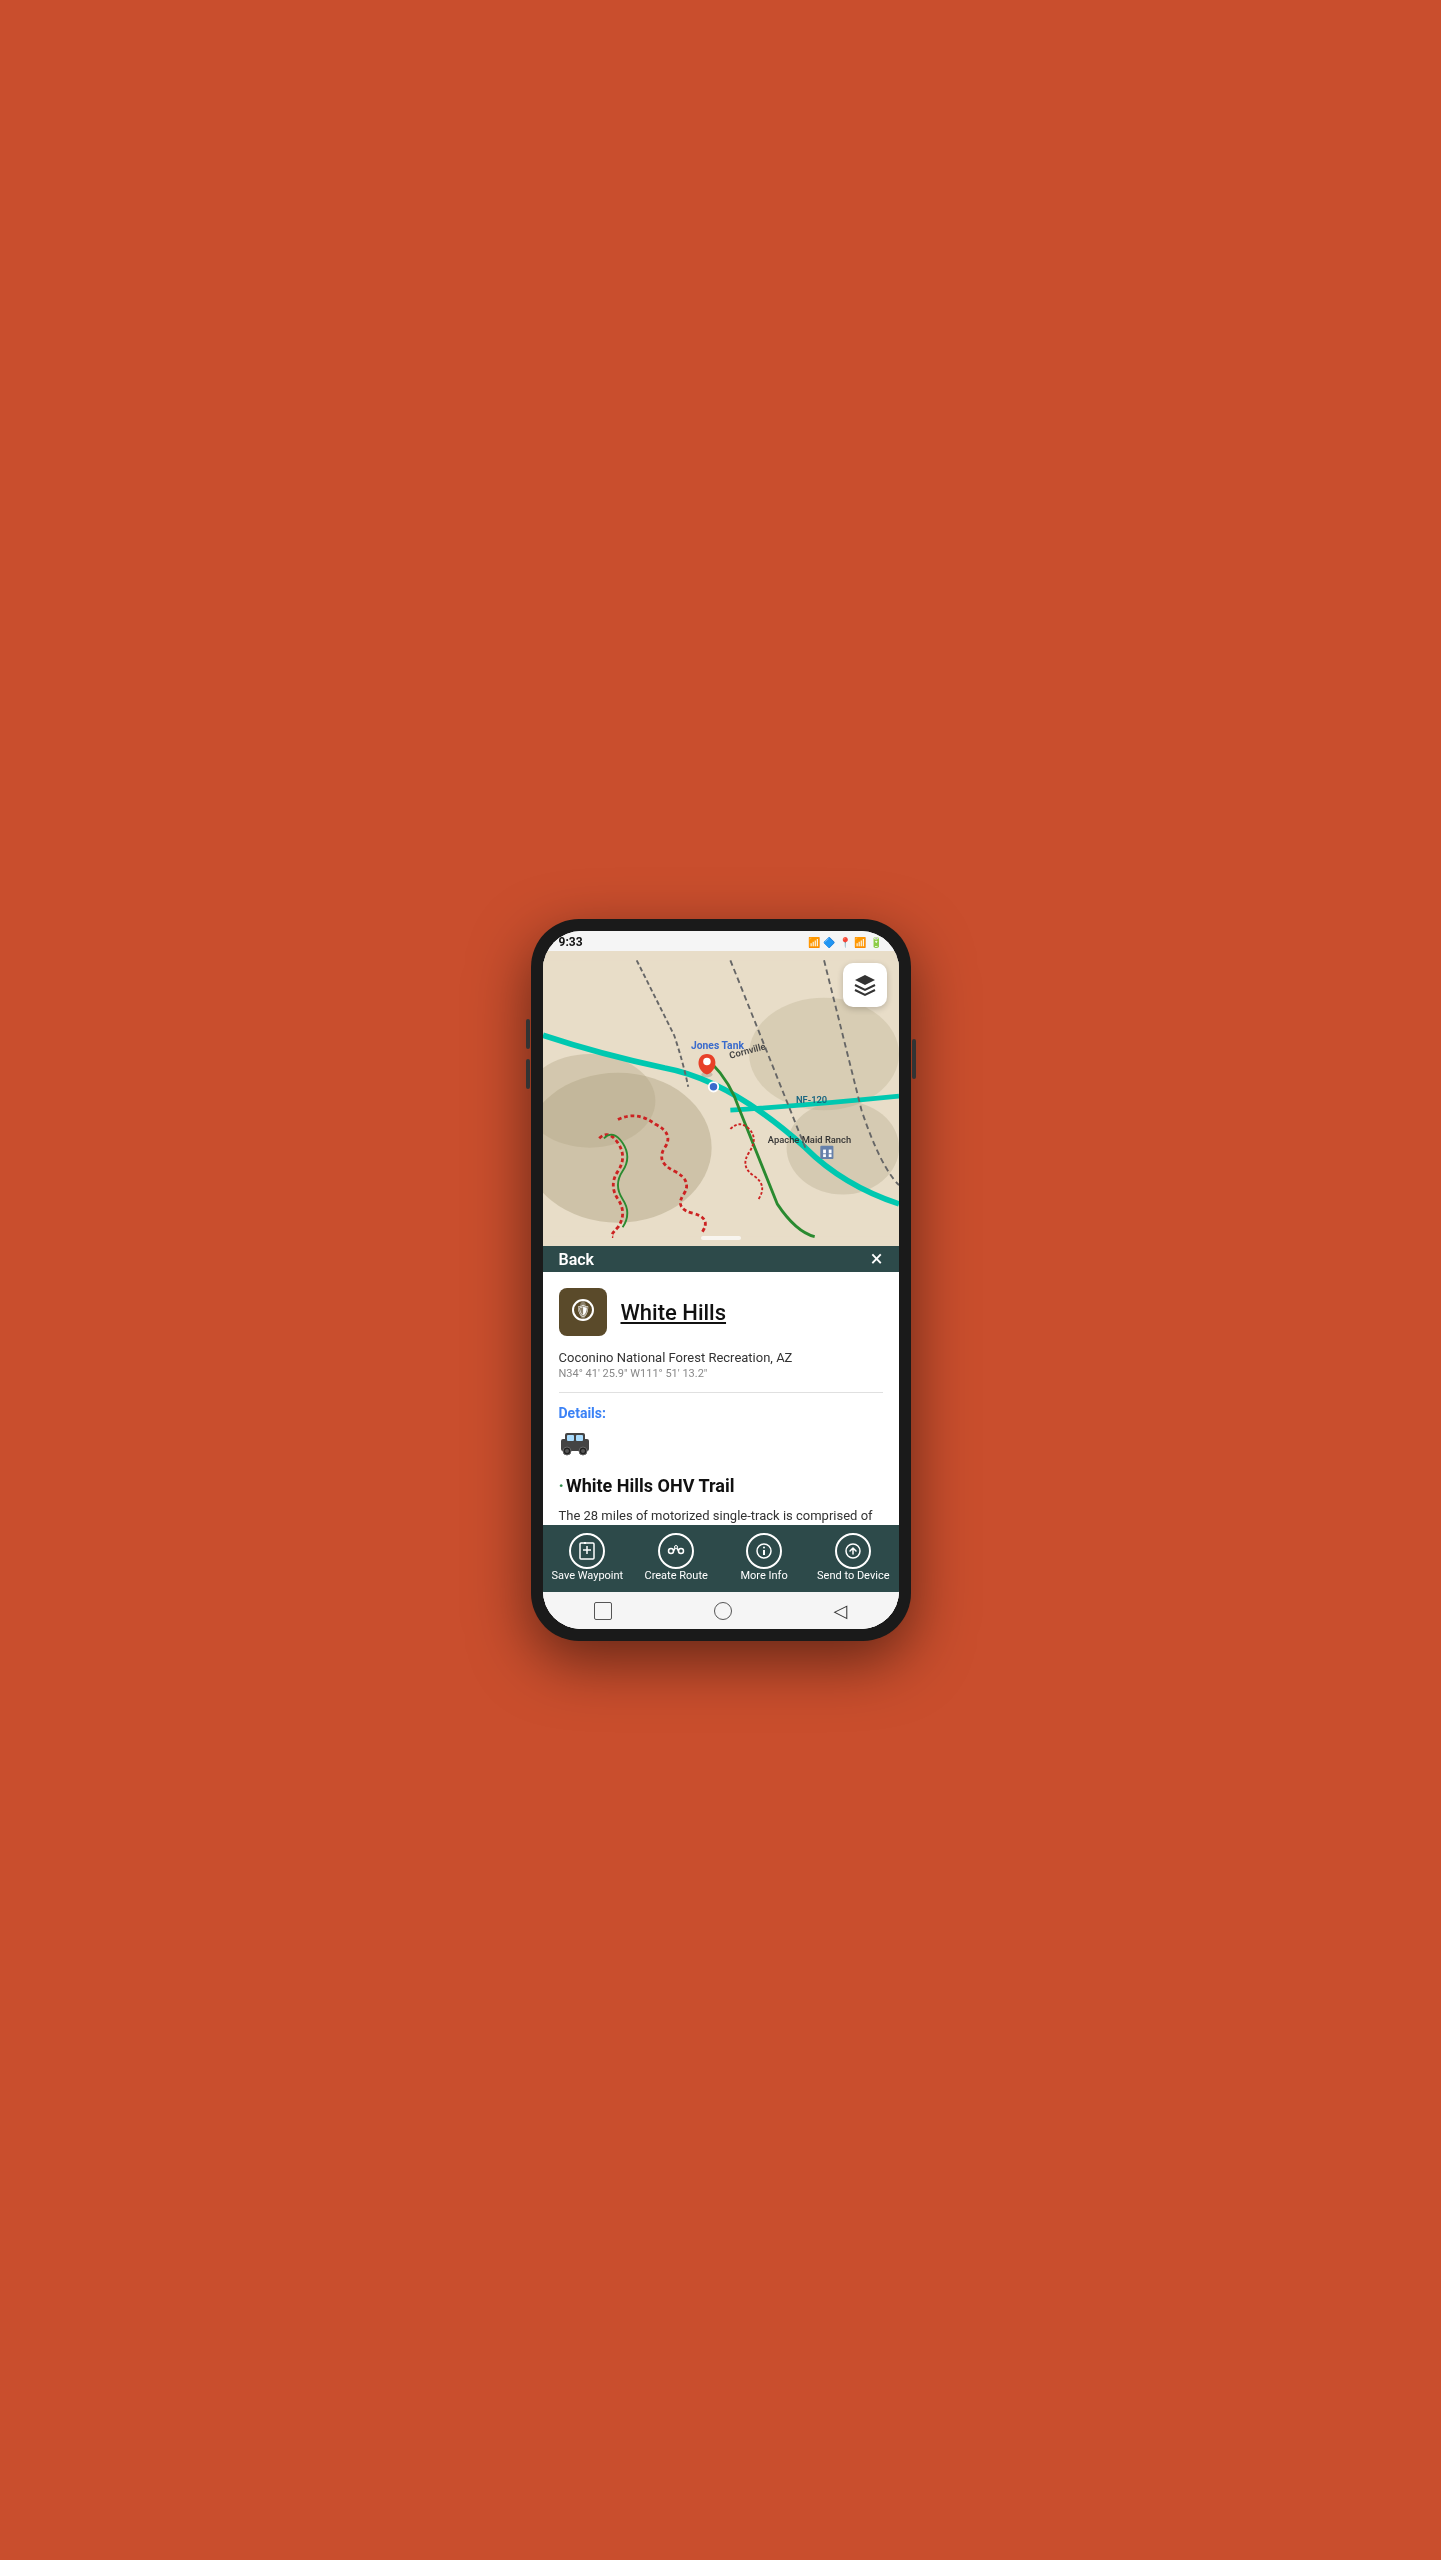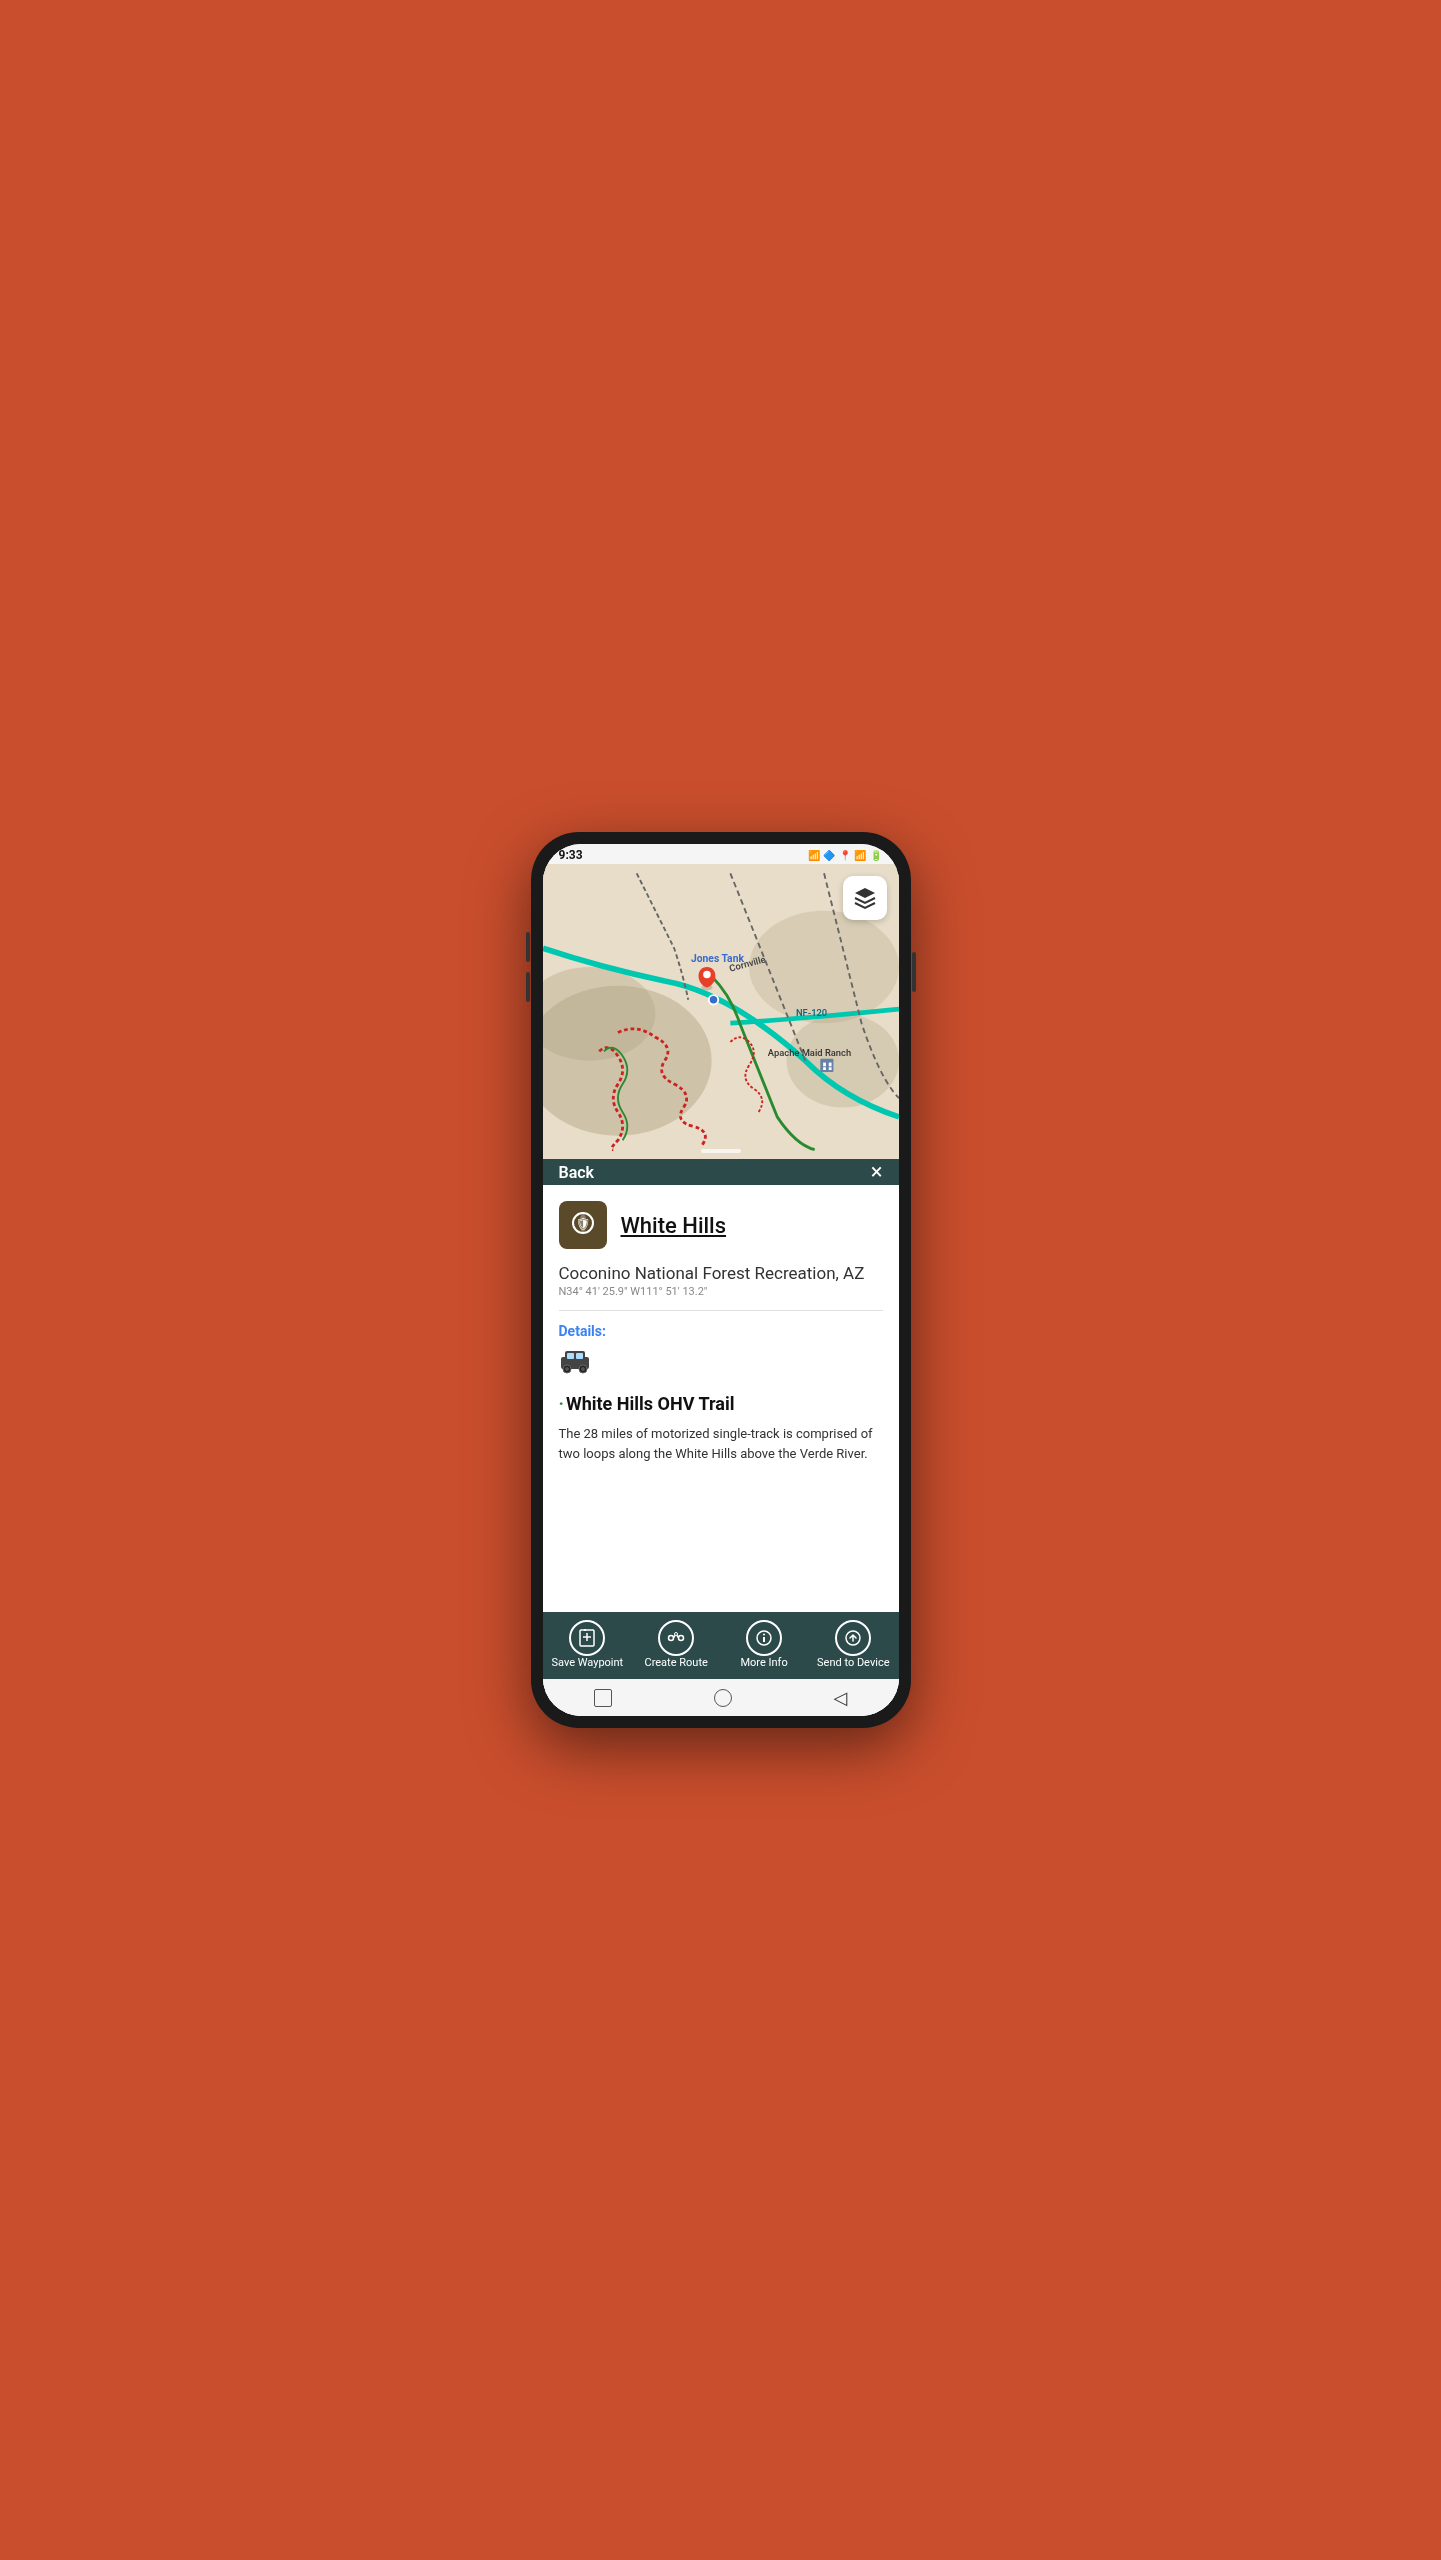--- a/index.html
+++ b/index.html
@@ -6,21 +6,21 @@
     body {
       background-color: #C94E2D;
       display: flex;
       justify-content: center;
       align-items: center;
       min-height: 100vh;
       font-family: 'Roboto', Arial, sans-serif;
     }
     .phone-outer {
       width: 380px;
-      height: 896px;
+      height: 722px;
       background: #1a1a1a;
       border-radius: 48px;
       padding: 12px;
       box-shadow: 0 20px 60px rgba(0,0,0,0.5);
       position: relative;
     }
     .phone-inner {
       width: 100%;
       height: 100%;
       background: #fff;
@@ -142,21 +142,21 @@
       background: #5a4a2a;
       border-radius: 8px;
       display: flex;
       align-items: center;
       justify-content: center;
       flex-shrink: 0;
       color: white;
       font-size: 20px;
     }
     .poi-subtitle {
-      font-size: 17px;
+      font-size: 13px;
       color: #333;
       margin-bottom: 2px;
     }
     .poi-coords {
       font-size: 11px;
       color: #888;
       padding-bottom: 12px;
       border-bottom: 1px solid #e0e0e0;
     }
     .details-label {

